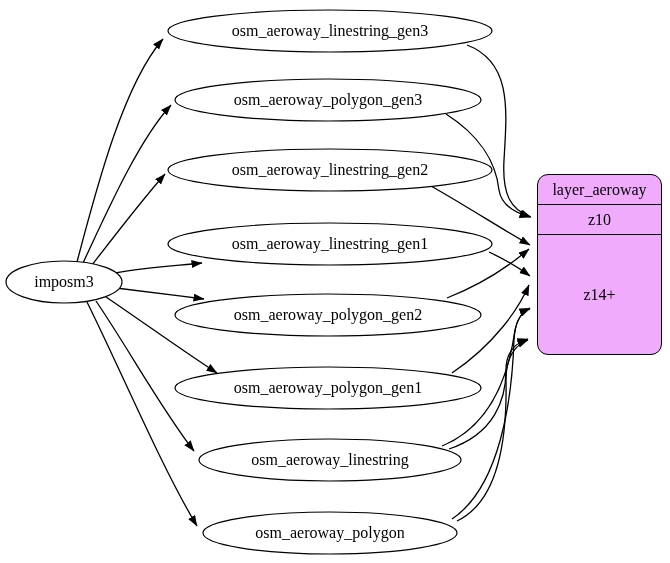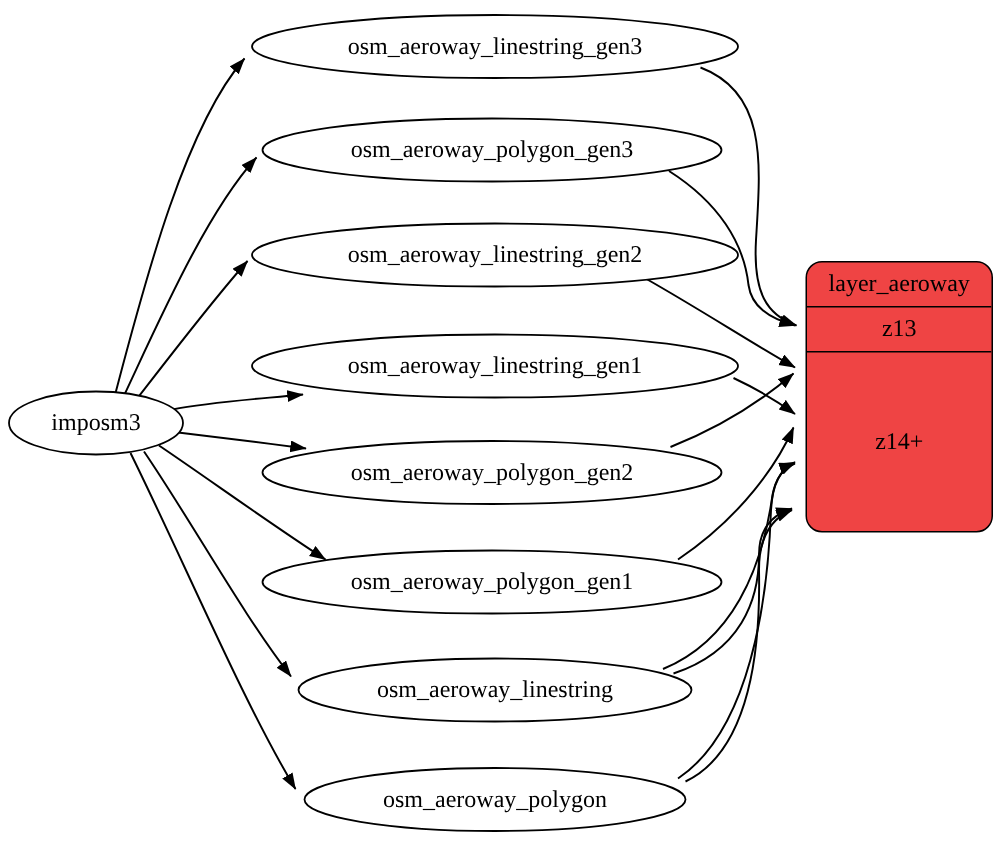--- a/index.html
+++ b/index.html
@@ -11,21 +11,21 @@
   svg.graph { position:absolute; left:0; top:0; }
   svg.graph ellipse { fill:#ffffff; stroke:#000000; stroke-width:1.2; }
   svg.graph path.edge { fill:none; stroke:#000000; stroke-width:1.3; }
   svg.graph text {
     font-family:"Liberation Serif","DejaVu Serif",serif;
     font-size:16px; fill:#000000;
     text-anchor:middle; dominant-baseline:middle;
   }
   .layer-table {
     position:absolute; left:537px; top:174px; width:123px; height:179px;
-    background:#ef4444; border:1.6px solid #000000; border-radius:11px;
+    background:#f0abfc; border:1.6px solid #000000; border-radius:11px;
     overflow:hidden; display:flex; flex-direction:column;
     font-size:16px; color:#000000;
   }
   .layer-table .row {
     height:30px; box-sizing:border-box; flex:0 0 auto;
     display:flex; align-items:center; justify-content:center;
     border-bottom:1px solid #000000;
   }
   .layer-table .row:last-child { border-bottom:none; flex:1 1 auto;text-align:center; }
 </style>
@@ -99,17 +99,17 @@
       <text x="330" y="461">osm_aeroway_linestring</text>
     </g>
     <g>
       <ellipse cx="330" cy="533" rx="127" ry="21"></ellipse>
       <text x="330" y="534">osm_aeroway_polygon</text>
     </g>
   </svg>
 
   <div class="layer-table">
     <div class="row">layer_aeroway</div>
-    <div class="row">z13</div>
+    <div class="row">z10</div>
     <div class="row">z14+</div>
   </div>
 
 </div>
 
 </body></html>

